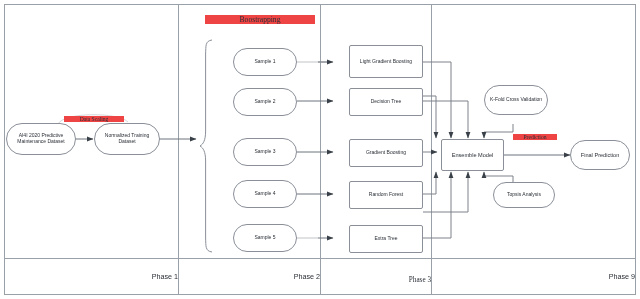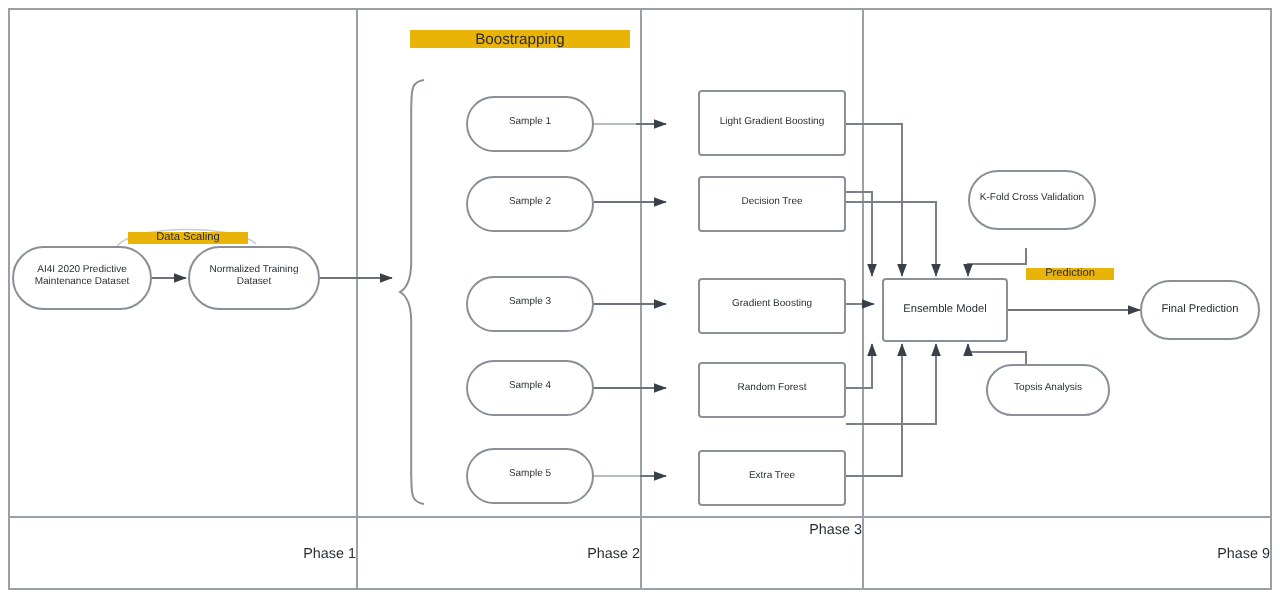--- a/index.html
+++ b/index.html
@@ -36,22 +36,23 @@
     z-index: 3;
   }
   .node.pill { border-radius: 999px; }
   .node.rect { border-radius: 2px; }
   .node span { display: block; padding: 0 3px; }
   .label {
     position: absolute;
     color: #2a2f36;
     text-align: center;
     z-index: 4;
-    background: #eab308;
+    background: #ef4444;
     white-space: nowrap;
+    font-family: Liberation Serif, serif;
   }
   .phase-label {
     position: absolute;
     color: #2a2f36;
     text-align: right;
     z-index: 4;
   }
   .t5 { font-size: 5.0px; }
   .t55 { font-size: 5.6px; }
   .t7 { font-size: 7.2px; }
@@ -182,20 +183,20 @@
   <div class="node pill t55" style="left:570px; top:140px; width:60px; height:30px;">
     <span>Final  Prediction</span>
   </div>
 
   <div class="phase-label t7" style="left:6px; top:272px; width:172px;">
     <span>Phase 1</span>
   </div>
   <div class="phase-label t7" style="left:179px; top:272px; width:141px;">
     <span>Phase 2</span>
   </div>
-  <div class="phase-label t7" style="left:321px; top:260px; width:110px;">
+  <div class="phase-label t7" style="left:321px; top:276px; width:110px;font-family:Liberation Serif, serif;">
     <span>Phase 3</span>
   </div>
   <div class="phase-label t7" style="left:432px; top:272px; width:203px;">
     <span>Phase 9</span>
   </div>
 
 </div>
 
 </body></html>

